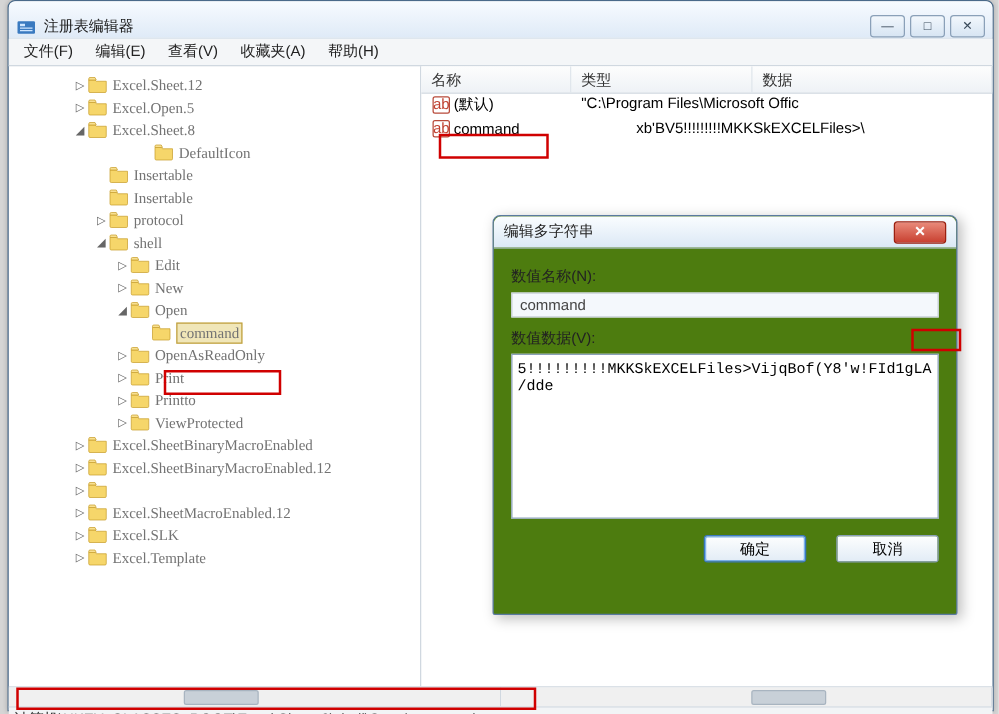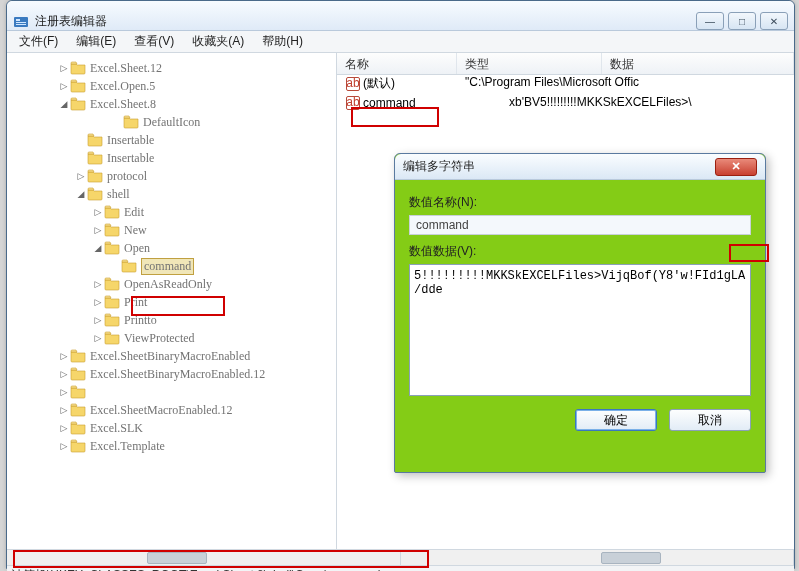--- a/index.html
+++ b/index.html
@@ -31,29 +31,29 @@
 .list-header { display: flex; height: 22px; background: linear-gradient(#fdfdfd,#eef2f6); border-bottom: 1px solid #d0d8e0; }
 .list-header .col { padding: 3px 8px; border-right: 1px solid #e0e6ec; color: #333; }
 .list-body { }
 .list-row { display: flex; height: 20px; align-items: flex-start; }
 .list-row .cell { padding: 0 8px; white-space: nowrap; overflow: hidden; }
 .list-row .val-icon { width: 16px; height: 16px; margin-right: 2px; flex-shrink: 0; }
 
 .statusbar { height: 20px; border-top: 1px solid #d0d8e0; background: #f2f4f6; display: flex; align-items: center; padding: 0 4px; font-size: 11px; color: #333; }
 
 
-.dialog { position: absolute; left: 394px; top: 153px; width: 372px; height: 320px; background: #84cc16; border: 1px solid #5a7aa0; border-radius: 6px 6px 2px 2px; box-shadow: 3px 3px 10px rgba(0,0,0,0.25); }
+.dialog { position: absolute; left: 394px; top: 172px; width: 372px; height: 320px; background: #4d7c0f; border: 1px solid #5a7aa0; border-radius: 6px 6px 2px 2px; box-shadow: 3px 3px 10px rgba(0,0,0,0.25); }
 .dialog .dlg-title { height: 26px; background: linear-gradient(#fafdff,#dbe8f5); border-bottom: 1px solid #b9c9db; display: flex; align-items: center; padding: 0 8px; border-radius: 6px 6px 0 0; }
 .dialog .dlg-title .t { flex: 1; color: #222; }
 .dialog .dlg-close { width: 42px; height: 18px; background: linear-gradient(#e98a7a,#c84030); border: 1px solid #9a2010; border-radius: 3px; display: flex; align-items: center; justify-content: center; color: #fff; font-weight: bold; font-size: 11px; }
 .dialog .body { padding: 10px 14px; }
 .dialog .field-label { margin: 4px 0; color: #222; }
 .dialog .ro-box { border: 1px solid #c8d0d8; background: #f4f8fc; padding: 2px 6px; color: #444; margin-bottom: 8px; }
 .dialog textarea { width: 100%; height: 132px; border: 1px solid #8aa0b8; padding: 4px; font-family: "Courier New", monospace; font-size: 12px; resize: none; }
-.dialog .btns { display: flex; justify-content: flex-end; gap: 12px; margin-top: 10px; align-items: center; }
+.dialog .btns { display: flex; justify-content: flex-end; gap: 24px; margin-top: 10px; align-items: center; }
 .dialog .btn { width: 82px; height: 22px; border: 1px solid #8aa0b8; border-radius: 3px; background: linear-gradient(#fdfefe,#e2ecf6); text-align: center; line-height: 20px; }
 .dialog .btn.primary { border: 1px solid #3a78c0; box-shadow: 0 0 0 1px #7ab0e8 inset; }
 
 
 .folder svg, .val-icon svg, .app-icon svg { display: block; }
 
 .bottom-scroll-area { display:flex; height:16px; border-top:1px solid #d0d8e0; }
 .bottom-scroll-area .hs { flex:1; position:relative; background:#f0f0f0; border-right:1px solid #d0d8e0; }
 .bottom-scroll-area .hs .thumb { position:absolute; top:2px; height:12px; background:#c8d0d8; border:1px solid #a8b4c0; border-radius:2px; }
 </style>

